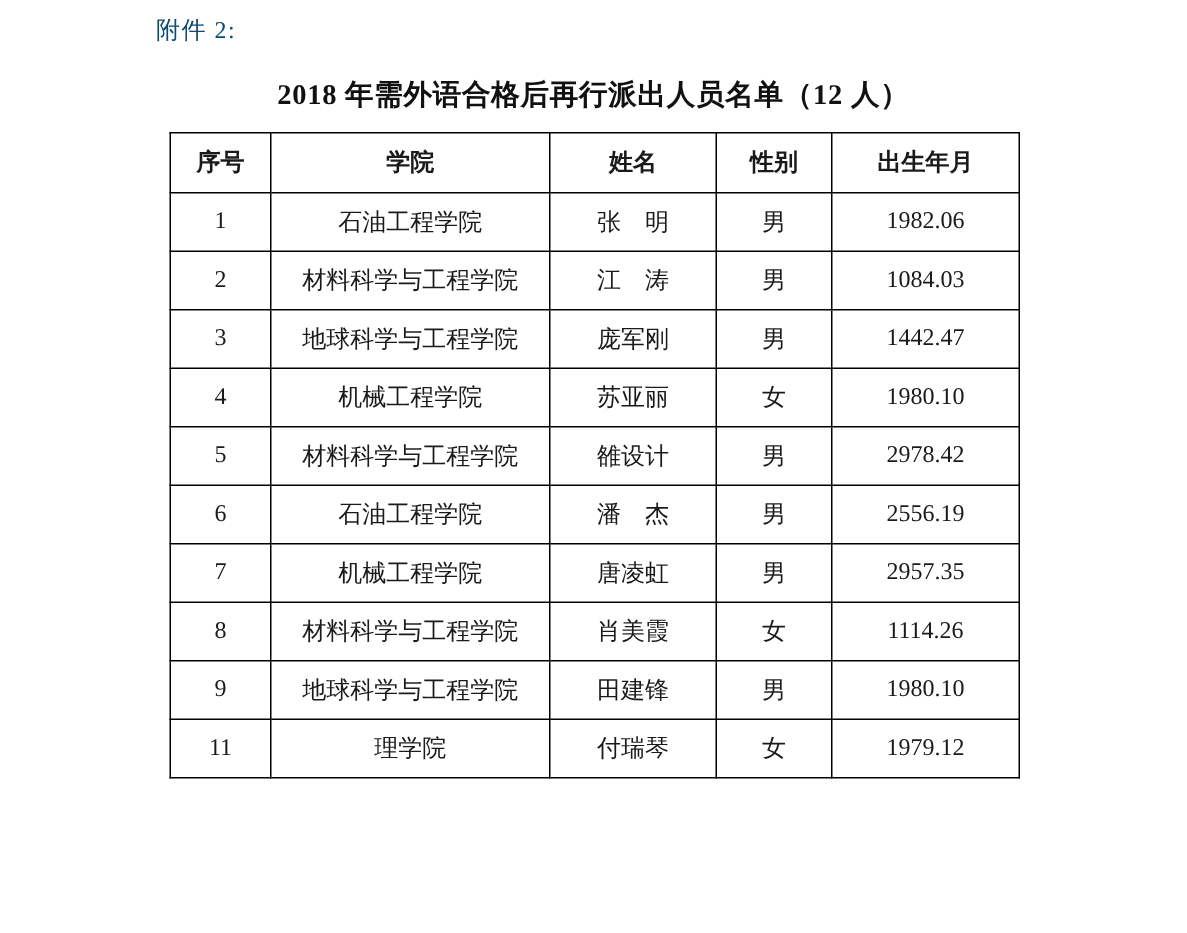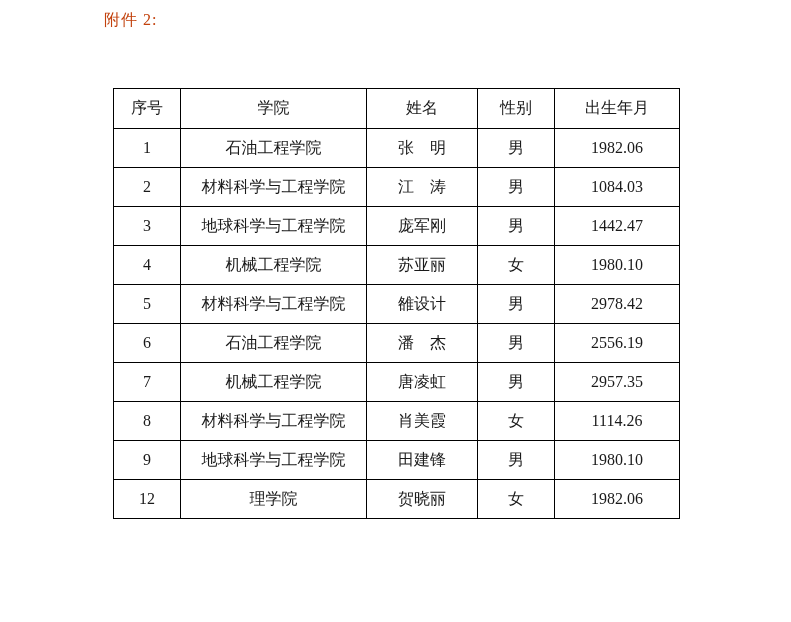--- a/index.html
+++ b/index.html
@@ -16,21 +16,21 @@
     width: 791px;
     height: 622px;
     background: #ffffff;
   }
   .attachment-label {
     position: absolute;
     left: 104px;
     top: 10px;
     font-size: 16px;
     letter-spacing: 1px;
-    color: #c2410c;
+    color: #0c4a6e;
   }
   .doc-title {
     position: absolute;
     left: 0;
     top: 50px;
     width: 791px;
     text-align: center;
     font-size: 19px;
     font-weight: bold;
     color: #111111;
@@ -49,39 +49,40 @@
     border: 1px solid #000000;
     text-align: center;
     vertical-align: middle;
     font-size: 16px;
     color: #1a1a1a;
     overflow: hidden;
     white-space: nowrap;
   }
   table.roster th {
     height: 40px;
-    font-weight: normal;
+    font-weight: bold;
   }
   table.roster td {
     height: 39px;
     font-weight: normal;
   }
   col.c-index { width: 67px; }
   col.c-college { width: 186px; }
   col.c-name { width: 111px; }
   col.c-gender { width: 77px; }
   col.c-birth { width: 125px; }
 </style>
 </head>
 <body>
 
 <div class="page">
 
   <div class="attachment-label">附件 2:</div>
 
+  <div class="doc-title">2018 年需外语合格后再行派出人员名单（12 人）</div>
 
   <table class="roster">
     <colgroup>
       <col class="c-index">
       <col class="c-college">
       <col class="c-name">
       <col class="c-gender">
       <col class="c-birth">
     </colgroup>
     <thead>
@@ -151,22 +152,22 @@
           <td>1114.26</td>
         </tr>
         <tr>
           <td>9</td>
           <td>地球科学与工程学院</td>
           <td>田建锋</td>
           <td>男</td>
           <td>1980.10</td>
         </tr>
         <tr>
-          <td>12</td>
+          <td>11</td>
           <td>理学院</td>
-          <td>贺晓丽</td>
+          <td>付瑞琴</td>
           <td>女</td>
-          <td>1982.06</td>
+          <td>1979.12</td>
         </tr>
       </tbody>
   </table>
 
 </div>
 
 </body></html>

